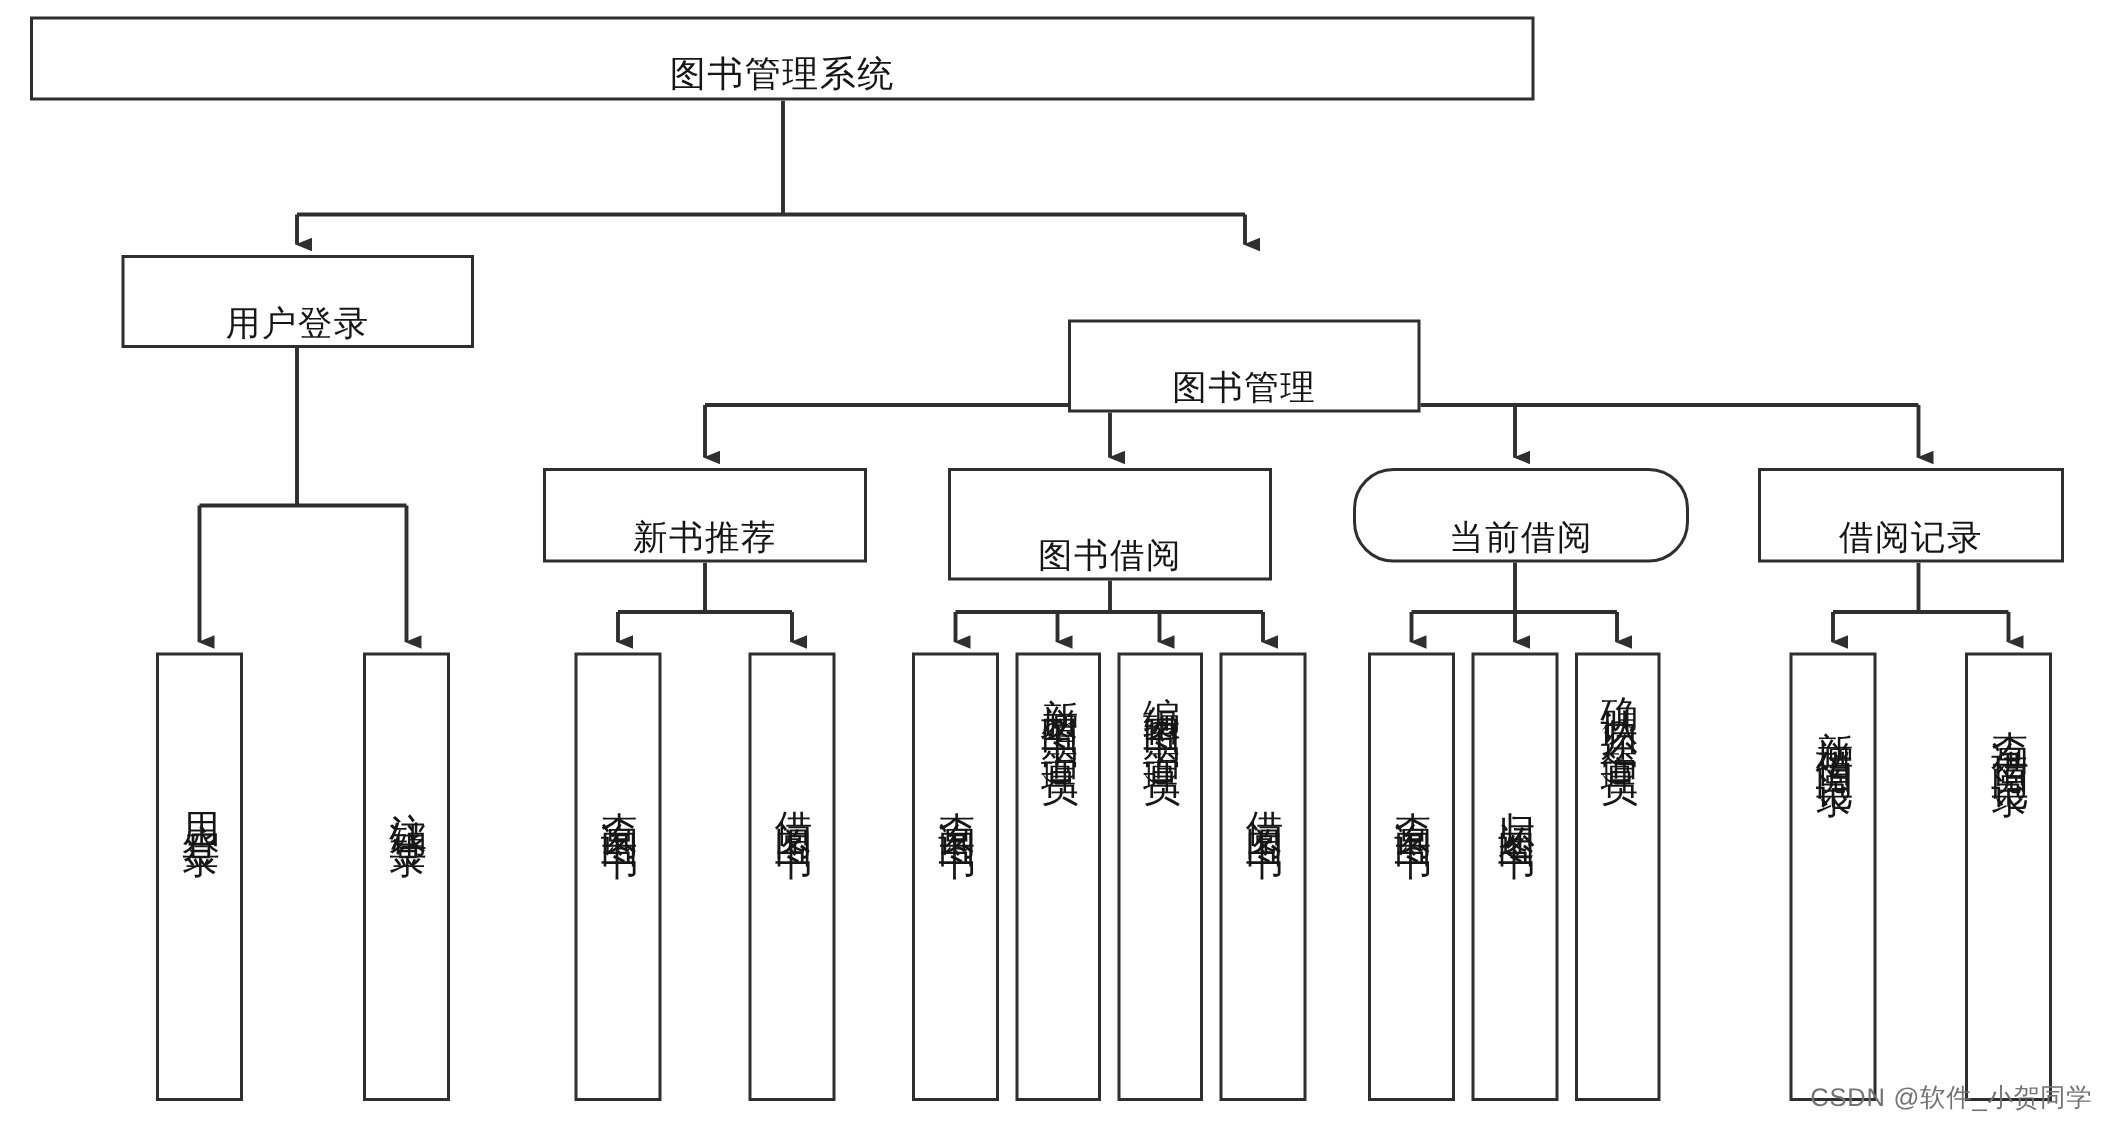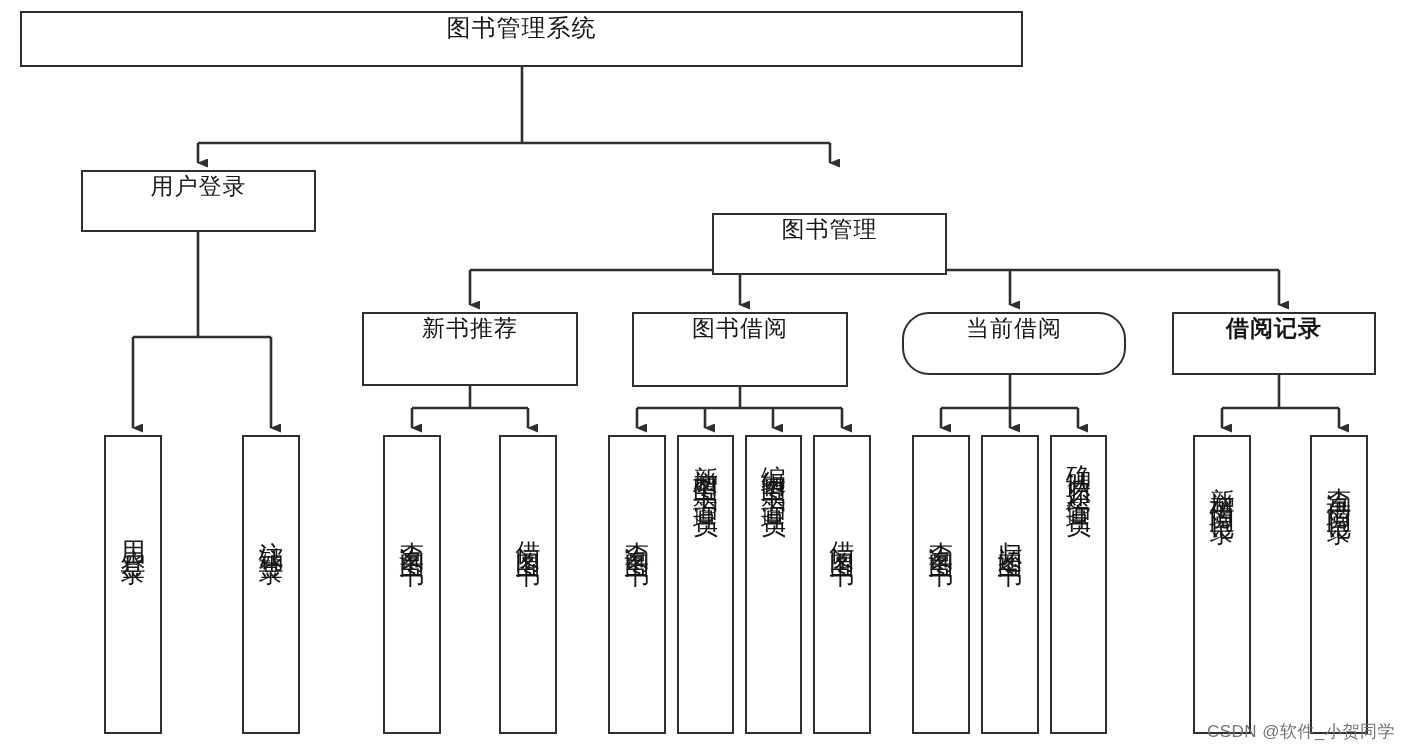--- a/index.html
+++ b/index.html
@@ -9,21 +9,21 @@
     color:#1a1a1a;
   }
   #stage{position:relative;width:1405px;height:747px;background:#fff;}
   svg.wires{position:absolute;left:0;top:0;width:1405px;height:747px;pointer-events:none;}
 
   .node{
     position:absolute;
     box-sizing:border-box;
     background:#ffffff;
     border:2px solid #2f2f2f;
-    display:flex;align-items:flex-start;justify-content:center;
+    display:flex;align-items:flex-end;justify-content:center;
     text-align:center;
     color:#161616;
   }
   .node .lbl{display:block;line-height:1.24;}
 
   
   .h-node .lbl{
     writing-mode:horizontal-tb;
     font-size:23px;
     letter-spacing:1px;
@@ -112,30 +112,30 @@
     <span class="lbl">图书管理系统</span>
   </div>
 
   <div class="node h-node" style="left:81px;top:170px;width:235px;height:62px;">
     <span class="lbl">用户登录</span>
   </div>
   <div class="node h-node" style="left:712px;top:170px;width:235px;height:62px;margin-top:43px;">
     <span class="lbl">图书管理</span>
   </div>
 
-  <div class="node h-node" style="left:362px;top:312px;width:216px;height:74px;">
+  <div class="node h-node" style="left:362px;top:312px;width:216px;height:63px;">
     <span class="lbl">新书推荐</span>
   </div>
   <div class="node h-node" style="left:632px;top:312px;width:216px;height:75px;">
     <span class="lbl">图书借阅</span>
   </div>
   <div class="node h-node" style="left:902px;top:312px;width:224px;height:63px;border-radius:27px;">
     <span class="lbl">当前借阅</span>
   </div>
-  <div class="node h-node" style="left:1172px;top:312px;width:204px;height:63px;font-weight:bold;">
+  <div class="node h-node" style="left:1172px;top:312px;width:204px;height:63px;">
     <span class="lbl">借阅记录</span>
   </div>
 
   <div class="node v-node" style="left:104px;top:435px;width:58px;height:299px;padding-top:84px;">
     <span class="lbl">用户登录</span>
   </div>
   <div class="node v-node" style="left:242px;top:435px;width:58px;height:299px;padding-top:84px;">
     <span class="lbl">注销登录</span>
   </div>
 

